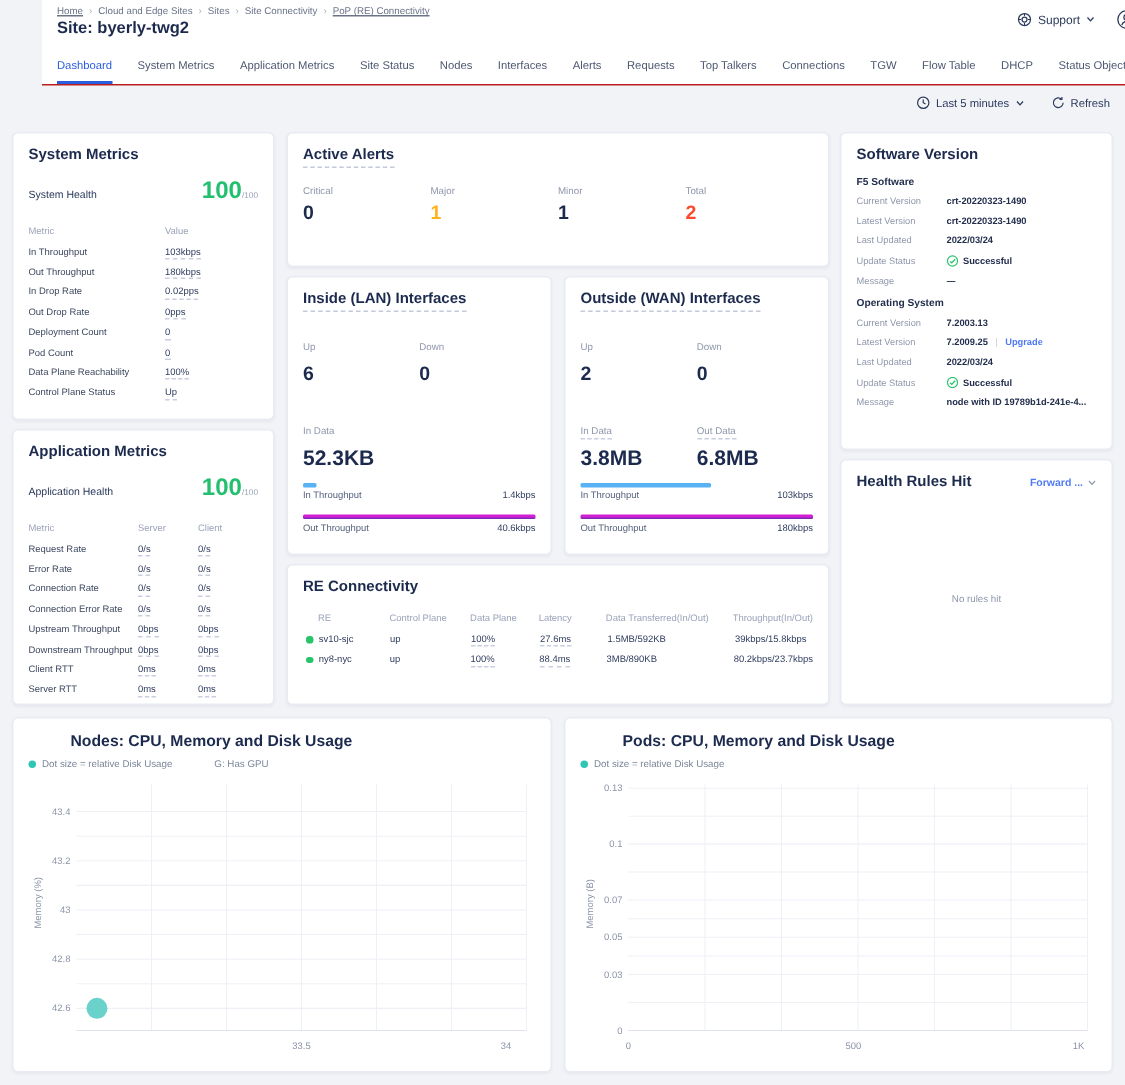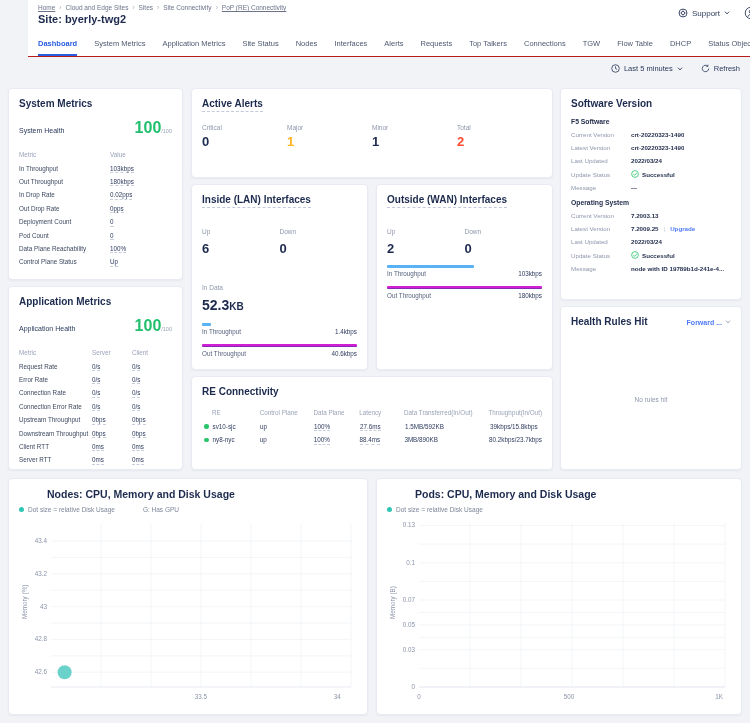--- a/index.html
+++ b/index.html
@@ -10,21 +10,21 @@
   #breadcrumb .bc-sep{color:#a7aec0;font-size:6.5px;}
   #breadcrumb .bc-link{cursor:pointer;}
   #breadcrumb .u{text-decoration:underline;}
   #page-title{position:absolute;left:10px;top:13px;font-size:11px;font-weight:700;color:#1c2a4e;}
   #hdr-right{position:absolute;right:10px;top:6px;display:flex;align-items:center;gap:14px;color:#2b3a5c;}
   .hdr-item{display:flex;align-items:center;gap:4px;font-size:8px;cursor:pointer;}
   .icon-svg{display:inline-block;vertical-align:middle;}
   
   #tabs{position:absolute;left:10px;bottom:0;display:flex;gap:17px;height:24px;align-items:stretch;}
   .tab{font-size:7.5px;color:#4d5870;display:flex;align-items:center;cursor:pointer;border-bottom:2px solid transparent;box-sizing:border-box;white-space:nowrap;}
-  .tab.active{color:#2a5ce0;font-weight:700;border-bottom-color:#2a5ce0;}
+  .tab.active{color:#2a5ce0;font-weight:400;border-bottom-color:#2a5ce0;}
   
   #toolbar{position:absolute;right:10px;top:64px;display:flex;align-items:center;gap:18px;color:#2b3a5c;margin-left:31px;}
   .tb-item{display:flex;align-items:center;gap:4px;font-size:7.5px;cursor:pointer;}
   
   .panel{position:absolute;background:#fff;border:1px solid #e9ebf2;border-radius:4px;box-shadow:0 1px 2px rgba(25,35,70,.05);padding:9px 10px;box-sizing:border-box;}
   .panel-title{font-size:10px;font-weight:700;color:#1c2a4e;line-height:12px;}
   .title-link{border-bottom:1px dashed #c4cada;padding-bottom:1px;cursor:pointer;display:inline-block;}
   #p-system{left:8px;top:88px;width:175px;height:192px;}
   #p-app{left:8px;top:286px;width:175px;height:184px;}
   #p-alerts{left:191px;top:88px;width:362px;height:90px;}
@@ -53,21 +53,21 @@
   .alert-col{width:90px;}
   .alert-label{font-size:6.5px;color:#8e97ab;}
   .alert-num{font-size:13px;font-weight:700;margin-top:4px;line-height:14px;}
   
   .if-grid{display:flex;margin-top:12px;}
   .if-cell{width:78px;}
   .if-label{font-size:6.5px;color:#8e97ab;display:inline-block;}
   .if-label.dash{color:#8e97ab;}
   .if-num{font-size:13px;font-weight:700;color:#1c2a4e;margin-top:4px;line-height:14px;}
   .if-data{font-size:14px;font-weight:700;color:#1c2a4e;margin-top:4px;line-height:15px;}
-  .if-data .unit{font-size:10px;}
+  .if-data .unit{font-size:14px;}
   .spark{margin-top:9px;}
   .spark .bar{height:2.5px;border-radius:1px;}
   .bar.blue{background:#58b2f4;}
   .bar.mag{height:3px;background:linear-gradient(to bottom,#d11fd4 0%,#d11fd4 55%,#5b2fa8 100%);}
   .spark .sr{display:flex;justify-content:space-between;font-size:6.3px;color:#55617c;margin-top:2.5px;}
   .spark .sr .sv{color:#2e3b5e;}
   
   .re-table{margin-top:8px;}
   .re-row{display:flex;align-items:center;height:13.5px;font-size:6.3px;color:#2e3b5e;}
   .re-row.head{color:#9aa3b8;}
@@ -336,20 +336,30 @@
   <div class="panel" id="p-outside">
     <div class="panel-title"><span class="title-link">Outside (WAN) Interfaces</span></div>
     <div class="if-grid">
       <div class="if-cell">
         <span class="if-label">Up</span>
         <div class="if-num">2</div>
       </div>
       <div class="if-cell">
         <span class="if-label">Down</span>
         <div class="if-num">0</div>
+      </div>
+    </div>
+    <div class="if-grid" style="margin-top:20px;">
+      <div class="if-cell">
+        <span class="if-label dash">In Data</span>
+        <div class="if-data"><span>3.8</span><span class="unit">MB</span></div>
+      </div>
+      <div class="if-cell">
+        <span class="if-label dash">Out Data</span>
+        <div class="if-data"><span>6.8</span><span class="unit">MB</span></div>
       </div>
     </div>
     <div class="spark">
       <div class="bar blue" style="width: 56%;"></div>
       <div class="sr">
           <span>In Throughput</span>
           <span class="sv">103kbps</span>
         </div>
     </div>
     <div class="spark">

